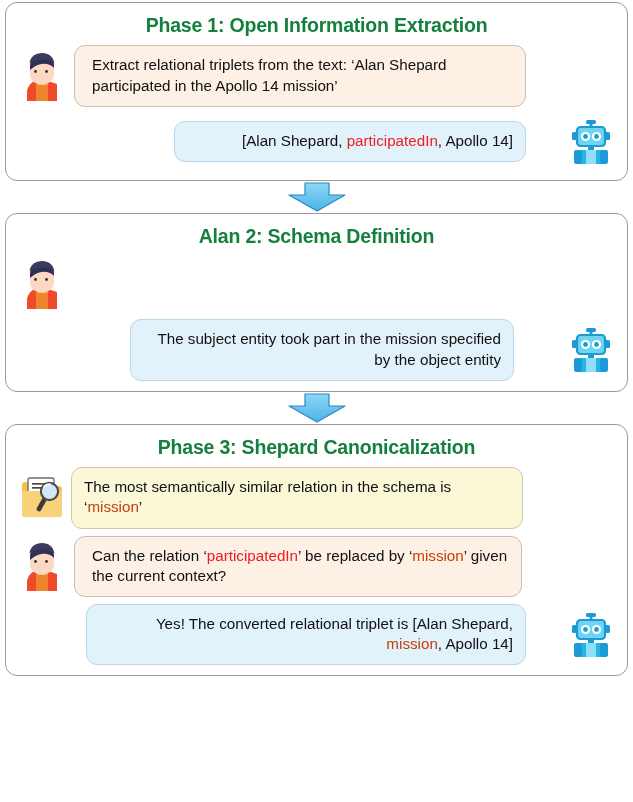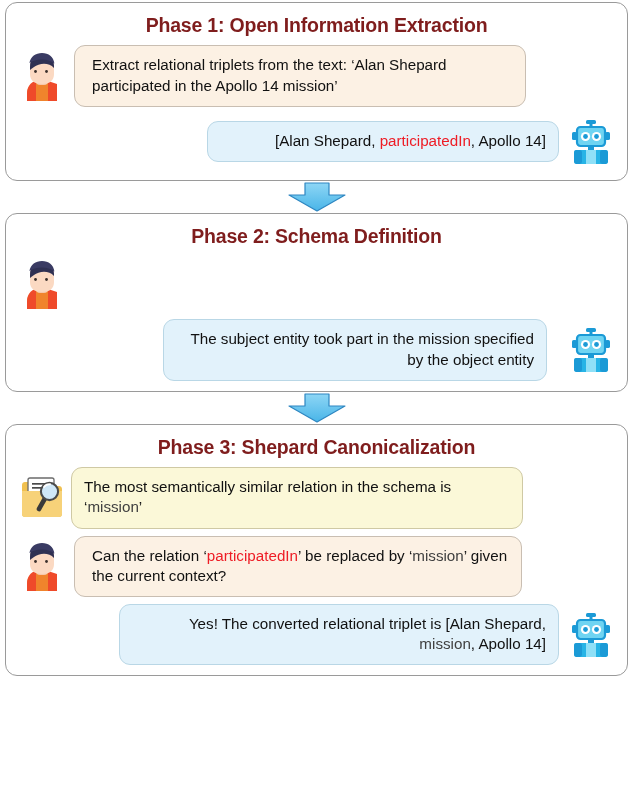--- a/index.html
+++ b/index.html
@@ -32,34 +32,34 @@
     border-radius: 12px;
     background: #ffffff;
     box-sizing: border-box;
     padding: 8px 10px 10px 10px;
   }
   .phase-title {
     text-align: center;
     font-size: 19.5px;
     font-weight: bold;
     letter-spacing: -0.2px;
-    color: #7f1d1d;
+    color: #15803d;
     margin: 3px 0 9px 0;
     line-height: 1.15;
   }
 
   
   .msg-row {
     display: flex;
     align-items: center;
     margin: 0 0 7px 0;
   }
   .msg-row:last-child { margin-bottom: 0; }
   .msg-row.from-user { justify-content: flex-start; }
-  .msg-row.from-bot  { justify-content: flex-end; }
+  .msg-row.from-bot  { justify-content: flex-end; gap: 33px; }
 
   .bubble {
     border-radius: 11px;
     box-sizing: border-box;
     padding: 9px 12px 10px 12px;
     font-size: 15.2px;
     line-height: 1.33;
     color: #111111;
   }
   .bubble.peach {
@@ -71,21 +71,21 @@
     background: #e2f2fb;
     border: 1.1px solid #b9d7e6;
   }
   .bubble.yellow {
     background: #fbf8d8;
     border: 1.1px solid #cfc9a4;
   }
   .bubble.align-right { text-align: right; }
 
   .kw-red   { color: #ee1c25; }
-  .kw-green { color: #404040; }
+  .kw-green { color: #c2410c; }
 
   
   .b-p1-user { width: 452px; margin-left: 6px; }
   .b-p1-bot  { width: 352px; margin-right: 6px; }
   .b-p2-user { width: 452px; margin-left: 6px; }
   .b-p2-bot  { width: 384px; margin-right: 18px; }
   .b-p3-lex  { width: 452px; margin-left: 3px; }
   .b-p3-user { width: 448px; margin-left: 6px; }
   .b-p3-bot  { width: 440px; margin-right: 6px; }
 
@@ -168,21 +168,21 @@
         <linearGradient id="arrGrad" x1="0" y1="0" x2="0" y2="1">
           <stop offset="0%" stop-color="#8ed6f5"></stop>
           <stop offset="100%" stop-color="#49b5e8"></stop>
         </linearGradient>
       </defs>
       <path d="M19 1 L43 1 L43 13 L59 13 L31 29 L3 13 L19 13 Z" fill="url(#arrGrad)" stroke="#2e86c1" stroke-width="1.2" stroke-linejoin="round"></path>
     </svg>
   </div>
 
   <div class="phase-panel" id="panel-phase-2">
-    <div class="phase-title">Phase 2: Schema Definition</div>
+    <div class="phase-title">Alan 2: Schema Definition</div>
 
     <div class="msg-row from-user">
       <div class="avatar-slot">
         <svg width="42" height="50" viewBox="0 0 42 50" aria-hidden="true">
           <path d="M6 43 C6 34 12 30 21 30 C30 30 36 34 36 43 L36 50 L6 50 Z" fill="#f0842c"></path>
           <path d="M6 43 C6 35 10 31 15 30 L15 50 L6 50 Z" fill="#ef4a2a"></path>
           <path d="M27 30 L36 33 C36 34 36 43 36 43 L36 50 L27 50 Z" fill="#ef4a2a"></path>
           <rect x="15" y="24" width="12" height="10" rx="4" fill="#f7c8ab"></rect>
           <path d="M9 16 C9 7 14 3 21 3 C28 3 33 7 33 16 L33 23 C33 30 28 33 21 33 C14 33 9 30 9 23 Z" fill="#fbd9c2"></path>
           <path d="M9 16 C9 7 14 3 21 3 C28 3 33 7 33 15 L33 17 C28 11 18 12 13 16 C11 17.5 9.8 18.4 9 19 Z" fill="#2f3052"></path>

